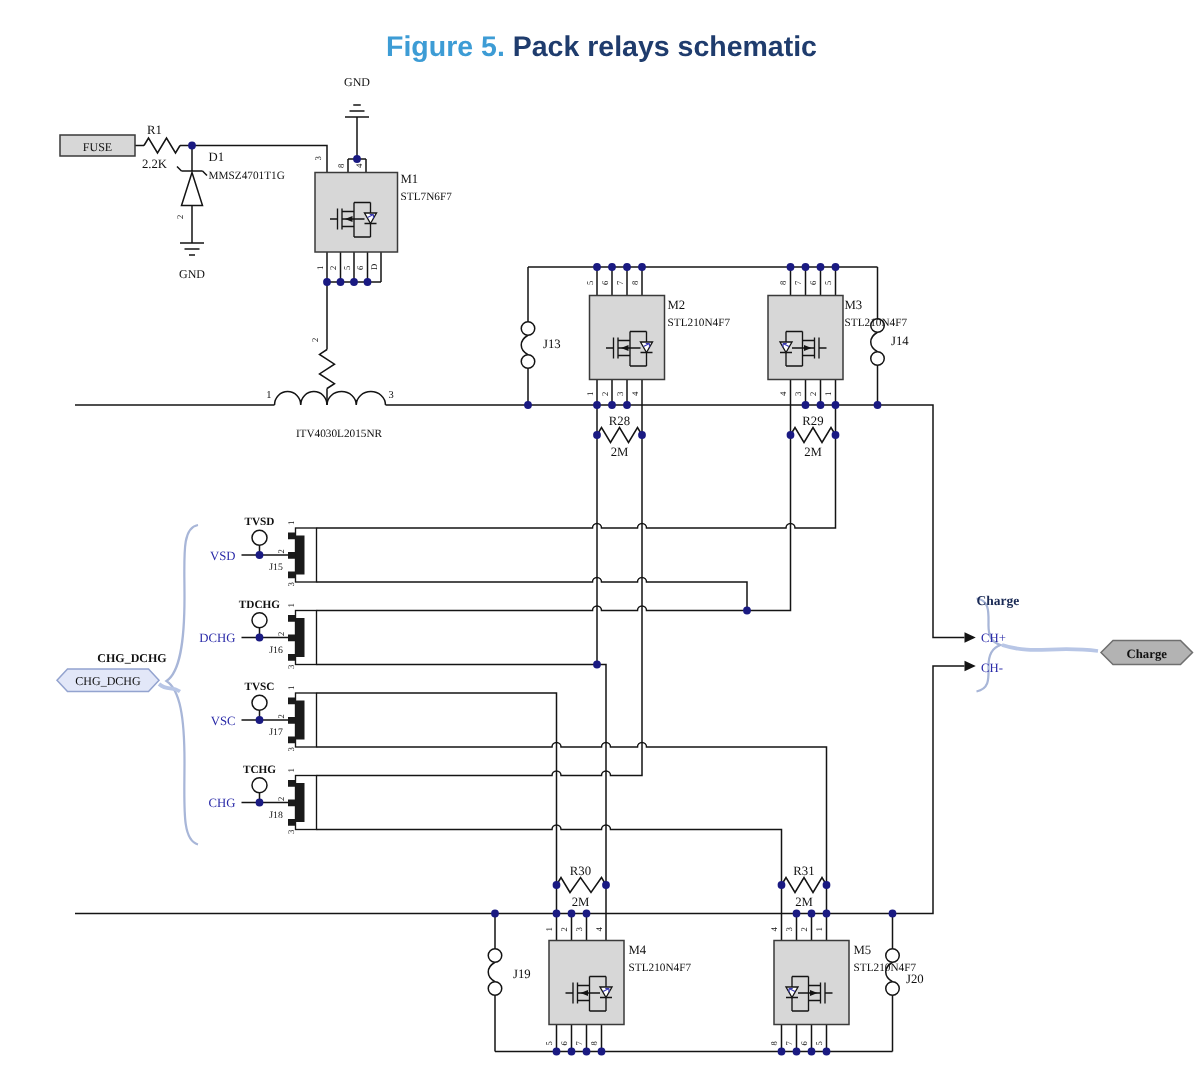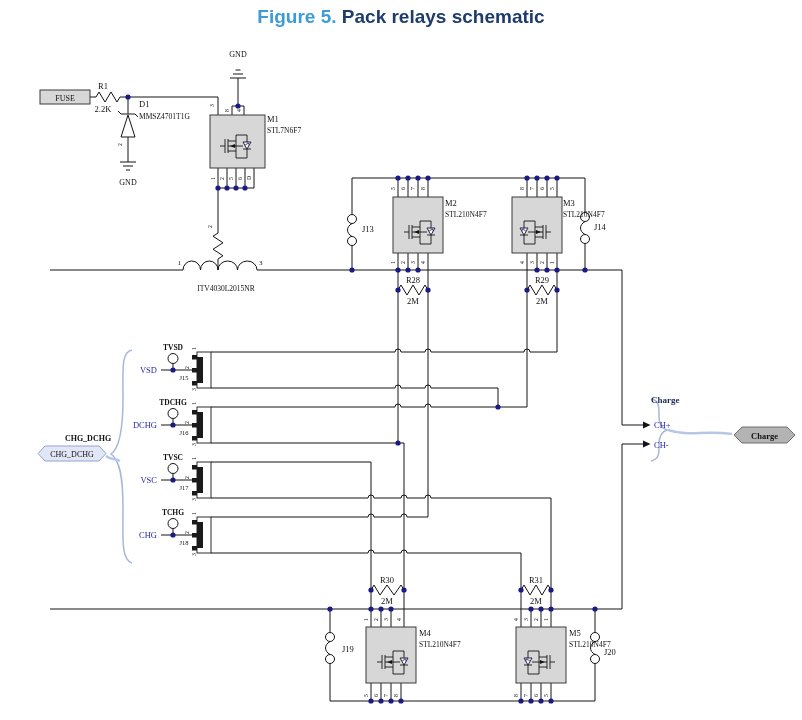--- a/index.html
+++ b/index.html
@@ -1,18 +1,18 @@
 <!DOCTYPE html>
 <html><head>
 <meta charset="utf-8">
 <style>
   html,body{margin:0;padding:0;background:#fff;}
   .page{position:relative;width:802px;height:720px;background:#fff;overflow:hidden;
         font-family:"Liberation Serif", serif;}
-  .title{position:absolute;top:6px;left:0;width:802px;text-align:center;
+  .title{position:absolute;top:21px;left:0;width:802px;text-align:center;
          font-family:"Liberation Sans", sans-serif;font-weight:bold;font-size:19px;}
   .title .fig{color:#3d9cd5;}
   .title .txt{color:#1f3c6d;}
   svg text{font-family:"Liberation Serif", serif;fill:#111;}
   .wire{stroke:#141414;stroke-width:1;fill:none;}
   .thin{stroke:#141414;stroke-width:0.9;fill:none;}
   .box{fill:#d7d7d7;stroke:#3a3a3a;stroke-width:1;}
   .dot{fill:#1a1a82;stroke:none;}
   .jc{fill:#fff;stroke:#141414;stroke-width:1;}
   .ref{font-size:8.5px;}

